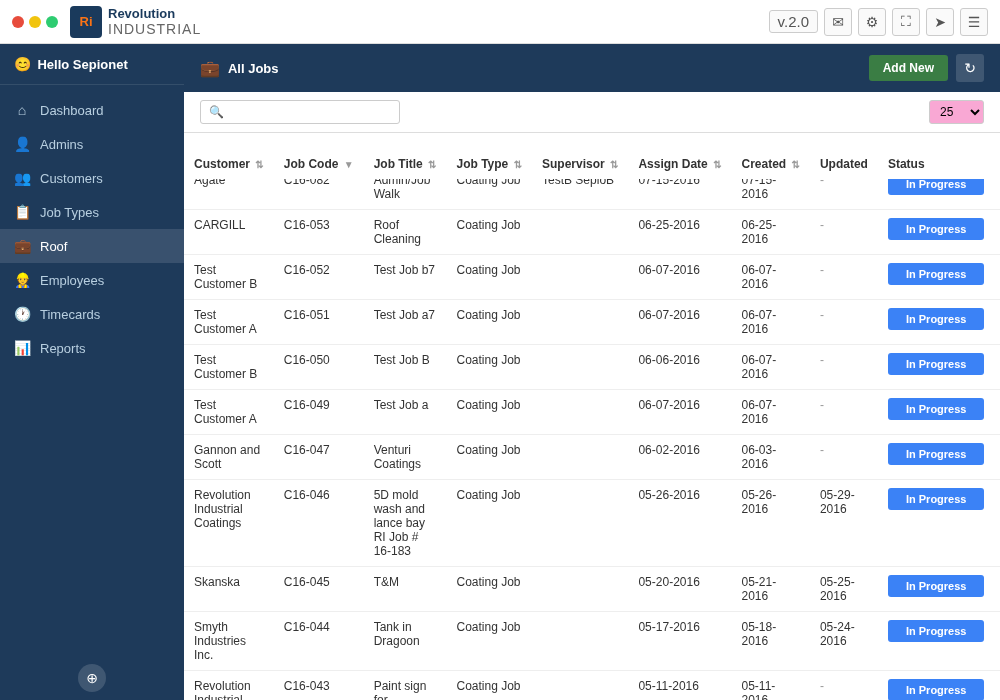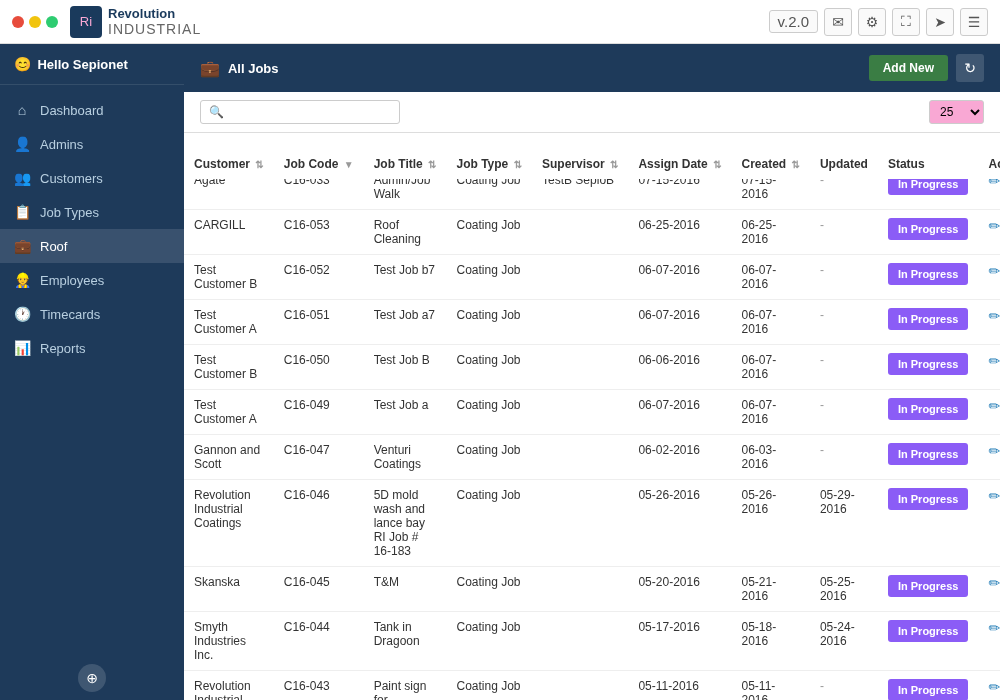--- a/index.html
+++ b/index.html
@@ -1,21 +1,21 @@
 <!DOCTYPE html>
 <html><head>
   <meta charset="utf-8">
   <style>
     * { box-sizing: border-box; margin: 0; padding: 0; }
     body { font-family: 'Segoe UI', Arial, sans-serif; font-size: 13px; background: #f0f0f0; display: flex; flex-direction: column; height: 700px; overflow: hidden; }
 
     
     .topbar { background: #fff; height: 44px; display: flex; align-items: center; padding: 0 12px; border-bottom: 1px solid #ddd; flex-shrink: 0; }
     .topbar-logo { display: flex; align-items: center; gap: 6px; margin-right: auto; }
-    .logo-icon { width: 32px; height: 32px; background: #1a3a5c; border-radius: 4px; display: flex; align-items: center; justify-content: center; color: #f9a8d4; font-weight: normal; font-size: 13px; }
+    .logo-icon { width: 32px; height: 32px; background: #1a3a5c; border-radius: 4px; display: flex; align-items: center; justify-content: center; color: #f97316; font-weight: bold; font-size: 13px; }
     .logo-text { font-size: 13px; font-weight: 700; color: #1a3a5c; line-height: 1.2; }
     .logo-sub { font-size: 14px; color: #666; letter-spacing: 1px; text-transform: uppercase; }
     .topbar-actions { display: flex; align-items: center; gap: 6px; }
     .version-badge { border: 1px solid #ccc; padding: 2px 8px; border-radius: 3px; font-size: 15px; color: #555; background: #fafafa; }
     .topbar-icon-btn { width: 28px; height: 28px; border: 1px solid #ccc; border-radius: 3px; background: #fafafa; display: flex; align-items: center; justify-content: center; cursor: pointer; color: #555; font-size: 14px; }
 
     
     .traffic-lights { display: flex; gap: 5px; margin-right: 12px; }
     .tl { width: 12px; height: 12px; border-radius: 50%; }
     .tl-red { background: #e74c3c; }
@@ -53,21 +53,21 @@
     .per-page { display: flex; align-items: center; gap: 6px; }
     .per-page-select { border: 1px solid #ccc; border-radius: 3px; padding: 3px 6px; font-size: 12px; background: #f9a8d4; cursor: pointer; }
 
     
     .table-wrapper { flex: 1; overflow-y: auto; background: #fff; }
     table { width: 100%; border-collapse: collapse; font-size: 12px; }
     thead th { background: #fff; padding: 8px 10px; text-align: left; font-weight: 600; color: #333; border-bottom: 2px solid #ddd; white-space: nowrap; position: sticky; top: 16px; z-index: 1; }
     thead th .sort-icon { color: #999; font-size: 10px; margin-left: 2px; }
     tbody tr { border-bottom: 1px solid #eee; }
     tbody td { padding: 8px 10px; color: #333; vertical-align: top; }
-    .status-btn { background: #8b5cf6; color: #fff; border: none; padding: 5px 10px; border-radius: 3px; font-size: 11px; font-weight: 600; cursor: pointer; white-space: nowrap; }
+    .status-btn { background: #3b82f6; color: #fff; border: none; padding: 5px 18px; border-radius: 3px; font-size: 11px; font-weight: 600; cursor: pointer; white-space: nowrap; }
     .actions-cell { display: flex; align-items: center; gap: 6px; }
     .action-icon { font-size: 14px; cursor: pointer; }
     .action-edit { color: #2980b9; }
     .dash { color: #999; }
   </style>
 </head>
 <body>
 
 <div class="topbar">
   <div class="traffic-lights">
@@ -173,21 +173,21 @@
             <th>Assign Date <span class="sort-icon">⇅</span></th>
             <th>Created <span class="sort-icon">⇅</span></th>
             <th>Updated</th>
             <th>Status</th>
             <th>Actions</th>
           </tr>
         </thead>
         <tbody id="jobs-tbody">
         <tr>
     <td>Agate</td>
-    <td>C16-033</td>
+    <td>C16-082</td>
     <td>Admin/Job Walk</td>
     <td>Coating Job</td>
     <td>TestB SepioB</td>
     <td>07-15-2016</td>
     <td>07-15-2016</td>
     <td><span class="dash">-</span></td>
     <td><button class="status-btn">In Progress</button></td>
     <td>
       <div class="actions-cell">
         <span class="action-icon action-edit" title="Edit">✏</span>

